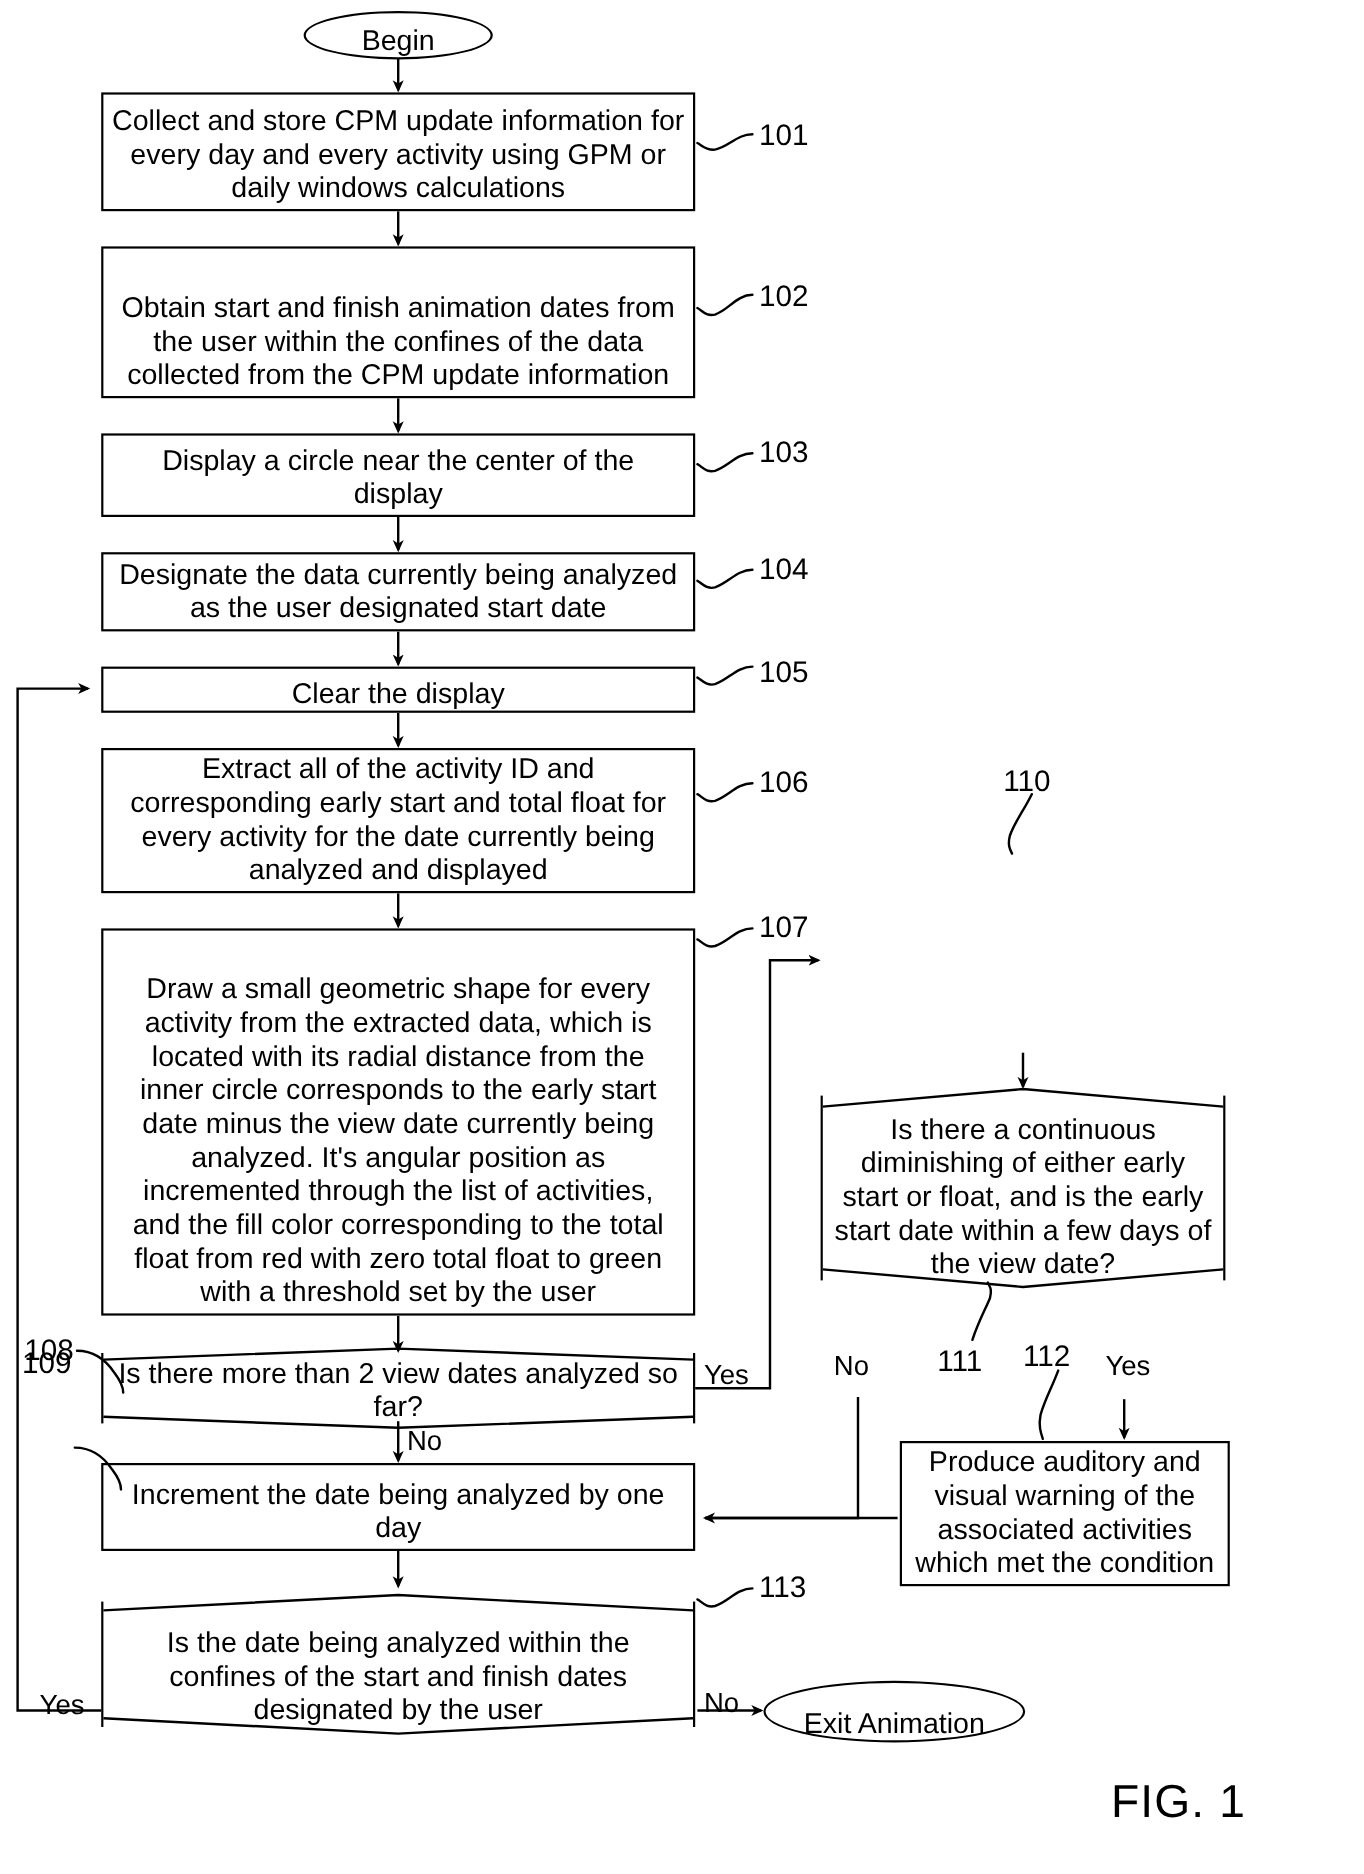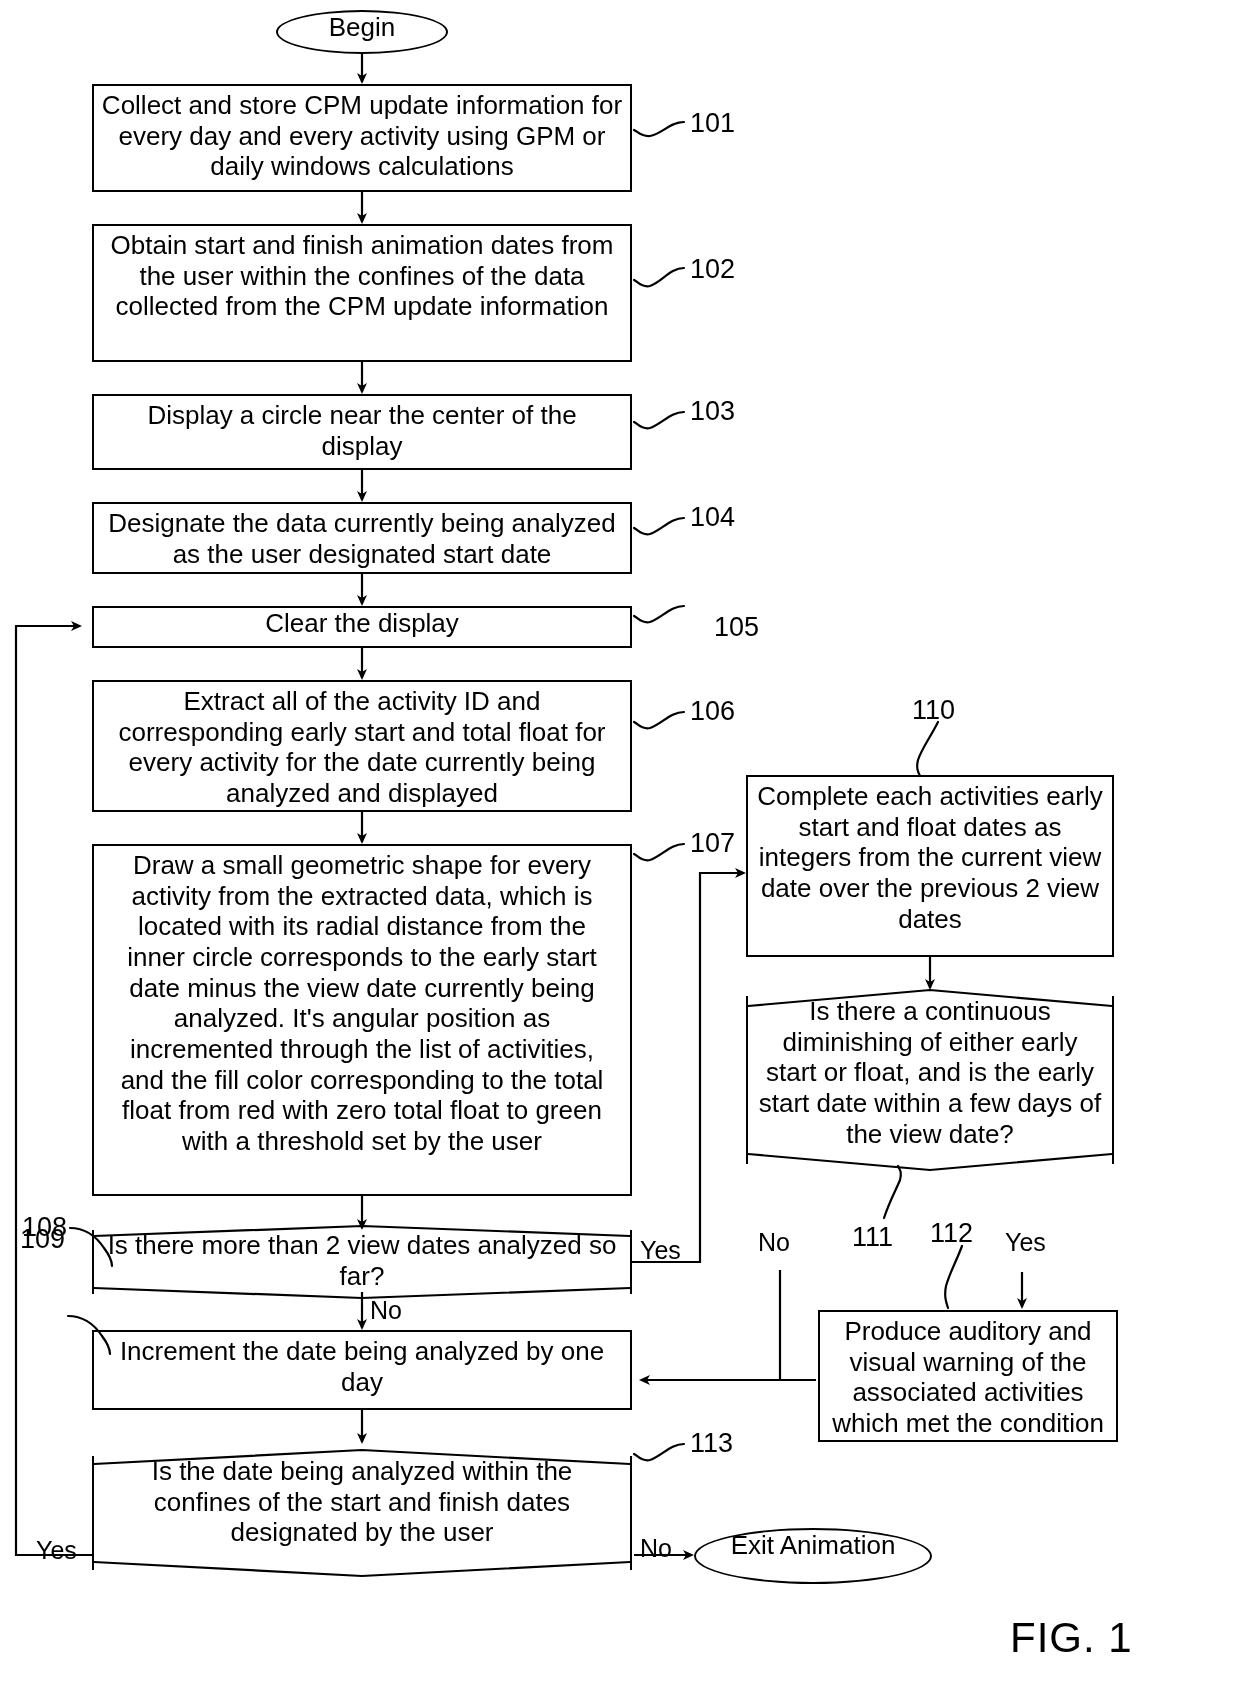--- a/index.html
+++ b/index.html
@@ -15,21 +15,21 @@
     position: relative;
     width: 1240px;
     height: 1704px;
     background: #ffffff;
     overflow: hidden;
   }
   .node {
     position: absolute;
     box-sizing: border-box;
     display: flex;
-    align-items: flex-start;
+    align-items: flex-end;
     justify-content: center;
     text-align: center;
     line-height: 1.18;
     color: #000;
     background: #fff;
   }
   .proc {
     border: 2px solid #000;
   }
   .term {
@@ -150,21 +150,21 @@
   <div class="refnum" style="left:690px; top:396px;">103</div>
 
   <div class="node proc t26" style="left:92px; top:502px; width:540px; height:72px; padding:4px 2px;">
     <span>Designate the data currently being analyzed as the user designated start date</span>
   </div>
   <div class="refnum" style="left:690px; top:502px;">104</div>
 
   <div class="node proc t26" style="left:92px; top:606px; width:540px; height:42px; padding:0 10px;">
     <span>Clear the display</span>
   </div>
-  <div class="refnum" style="left:690px; top:612px;margin-left:24px;">105</div>
+  <div class="refnum" style="left:690px; top:596px;">105</div>
 
   <div class="node proc t26" style="left:92px; top:680px; width:540px; height:132px; padding:4px 10px;">
     <span>Extract all of the activity ID and corresponding early start and total float for every activity for the date currently being analyzed and displayed</span>
   </div>
   <div class="refnum" style="left:690px; top:696px;">106</div>
 
   <div class="node proc t26" style="left:92px; top:844px; width:540px; height:352px; padding:4px 18px;">
     <span>Draw a small geometric shape for every activity from the extracted data, which is located with its radial distance from the inner circle corresponds to the early start date minus the view date currently being analyzed. It's angular position as incremented through the list of activities, and the fill color corresponding to the total float from red with zero total float to green with a threshold set by the user</span>
   </div>
   <div class="refnum" style="left:690px; top:828px;">107</div>
@@ -178,23 +178,20 @@
   </div>
   <div class="refnum" style="left:22px; top:1212px;">108</div>
   <div class="yn" style="left:640px; top:1236px;">Yes</div>
   <div class="yn" style="left:370px; top:1296px;">No</div>
 
   <div class="node proc t26" style="left:92px; top:1330px; width:540px; height:80px; padding:4px 10px;">
     <span>Increment the date being analyzed by one day</span>
   </div>
   <div class="refnum" style="left:20px; top:1224px;text-align:center;">109</div>
 
-  <div class="node proc t26" style="left:746px; top:775px; width:368px; height:182px; padding:4px 8px;">
-    <span>Complete each activities early start and float dates as integers from the current view date over the previous 2 view dates</span>
-  </div>
   <div class="refnum" style="left:912px; top:695px;">110</div>
 
   <div class="node dec t26" style="left:746px; top:996px; width:368px; height:168px;">
     <svg class="decedge" viewBox="0 0 372 168" preserveAspectRatio="none">
       <path d="M2,10 L186,-6 L370,10" stroke="#000" stroke-width="2.2" fill="none" vector-effect="non-scaling-stroke"></path>
       <path d="M2,158 L186,174 L370,158" stroke="#000" stroke-width="2.2" fill="none" vector-effect="non-scaling-stroke"></path>
     </svg>
     <span class="dectxt">Is there a continuous diminishing of either early start or float, and is the early start date within a few days of the view date?</span>
   </div>
   <div class="refnum" style="left:852px; top:1222px;">111</div>

